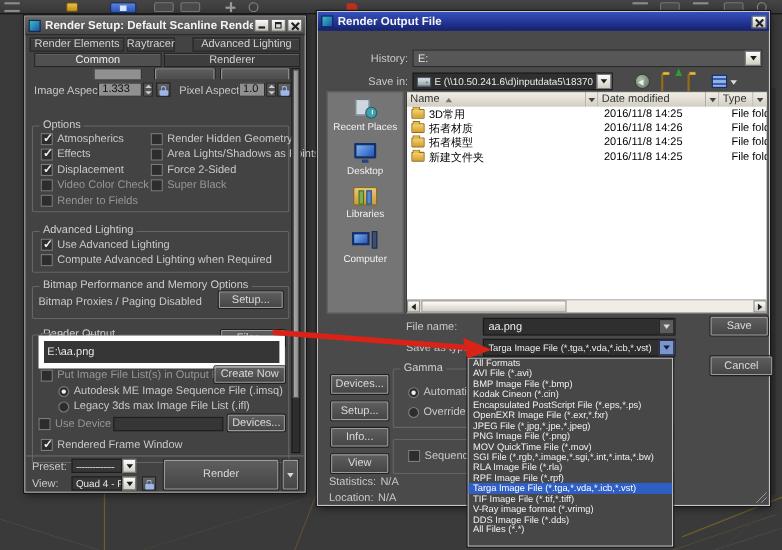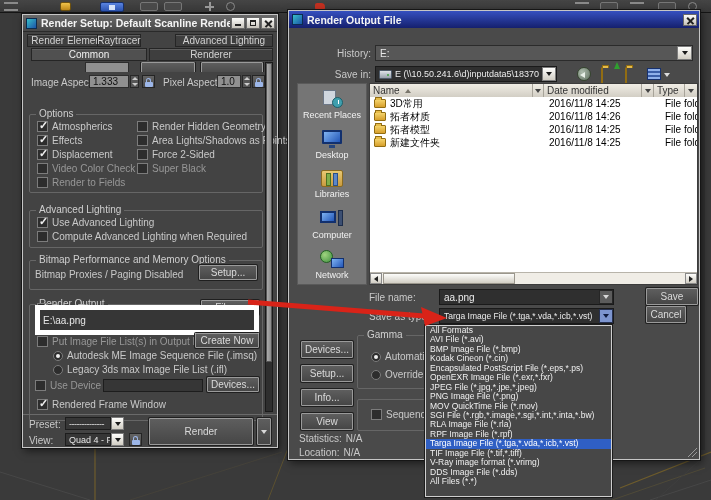--- a/index.html
+++ b/index.html
@@ -173,21 +173,21 @@
       <span class="appicon"></span>
       <span class="ttl">Render Setup: Default Scanline Renderer</span>
       <span class="winbtn g-min"></span>
       <span class="winbtn g-max"></span>
       <span class="winbtn g-x"></span>
     </div>
 
     <div class="tab" style="left:4px;top:19px;width:86px">
         <span>Render Elements</span>
       </div>
-    <div class="tab" style="left:74px;top:19px;width:44px">
+    <div class="tab" style="left:92px;top:19px;width:44px">
         <span>Raytracer</span>
       </div>
     <div class="tab" style="left:152px;top:19px;width:98px">
         <span>Advanced Lighting</span>
       </div>
     <div class="tab active" style="left:8px;top:33px;width:116px">
         <span>Common</span>
       </div>
     <div class="tab" style="left:126px;top:33px;width:124px">
         <span>Renderer</span>
@@ -381,27 +381,20 @@
         <span class="ic-lib"></span>
         <span class="plabel">Libraries</span>
       </div>
       <div class="place">
         <span class="ic-comp">
             <span class="scr"></span>
             <span class="twr"></span>
           </span>
         <span class="plabel">Computer</span>
       </div>
-      <div class="place">
-        <span class="ic-net">
-            <span class="glb"></span>
-            <span class="scr"></span>
-          </span>
-        <span class="plabel">Network</span>
-      </div>
     </div>
 
     <div class="flist" style="left:80px;top:72px;width:329px;height:202px">
       <div class="fhead">
         <div class="hcell" style="width:163px">
             <span>Name</span>
             <span class="sortup"></span>
           </div>
         <div class="hdrop">
             <i></i>
@@ -471,21 +464,21 @@
     </div>
     <div class="mxbtn" style="left:357px;top:277px;width:52px;height:17px">Save</div>
 
     <span class="lbl abs" style="left:80px;top:300px">Save as type:</span>
     <div class="abs" style="left:150px;top:297px;width:175px;height:16px;background:#2f2f2f;border:1px solid #1a1a1a;display:flex;align-items:center">
       <span style="font-size:8.5px;color:#ececec;padding-left:4px;flex:1;white-space:nowrap;overflow:hidden">Targa Image File (*.tga,*.vda,*.icb,*.vst)</span>
       <div class="arrbtn-b" style="width:14px;height:14px">
           <i></i>
         </div>
     </div>
-    <div class="mxbtn" style="left:357px;top:295px;width:40px;height:17px">Cancel</div>
+    <div class="mxbtn" style="left:357px;top:313px;width:56px;height:17px">Cancel</div>
 
     <div class="mxbtn" style="left:12px;top:330px;width:52px;height:17px">Devices...</div>
     <div class="mxbtn" style="left:12px;top:354px;width:52px;height:17px">Setup...</div>
     <div class="mxbtn" style="left:12px;top:378px;width:52px;height:17px">Info...</div>
     <div class="mxbtn" style="left:12px;top:402px;width:52px;height:17px">View</div>
 
     <div class="grp" style="left:68px;top:324px;width:256px;height:54px">
       <span class="gtitle">Gamma</span>
     </div>
     <div class="row" style="left:82px;top:340px">

